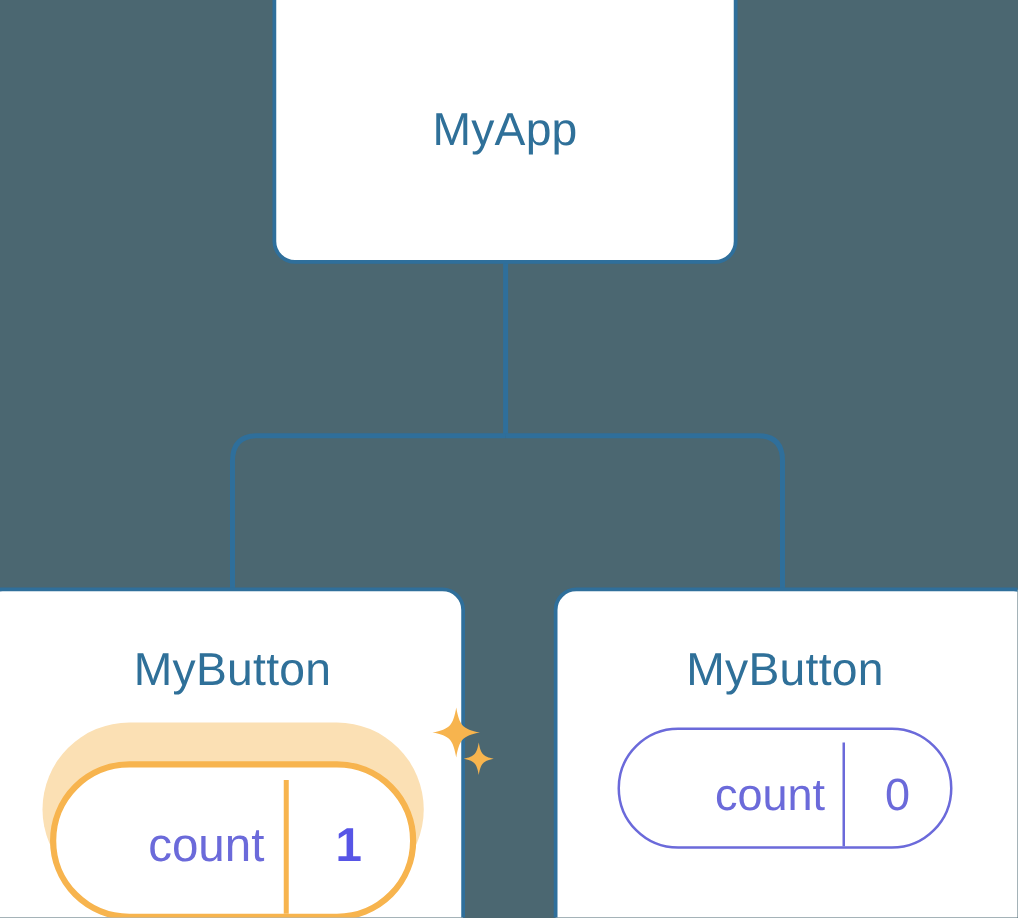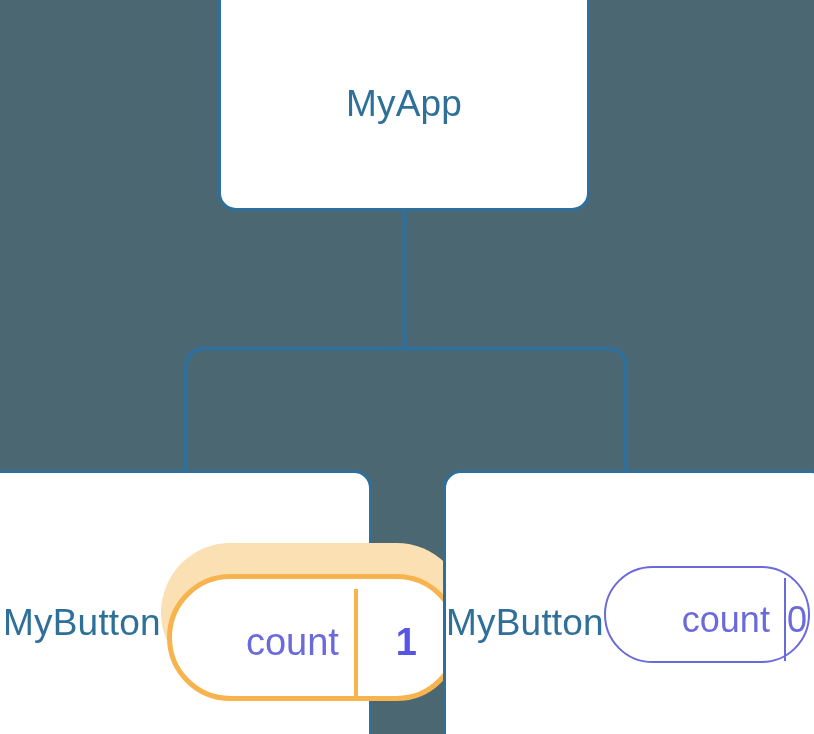--- a/index.html
+++ b/index.html
@@ -68,20 +68,21 @@
   .node-root .node-title {
     margin-top: 34px;
   }
   .child-inner {
     position: absolute;
     left: 16px;
     right: 0;
     top: 0;
     height: 258px;
     display: flex;
+    flex-direction: column;
     align-items: center;
   }
   .node-right .child-inner {
     left: 0;
     right: 16px;
   }
   .child-inner .node-title {
     margin-top: 42px;
   }
 

